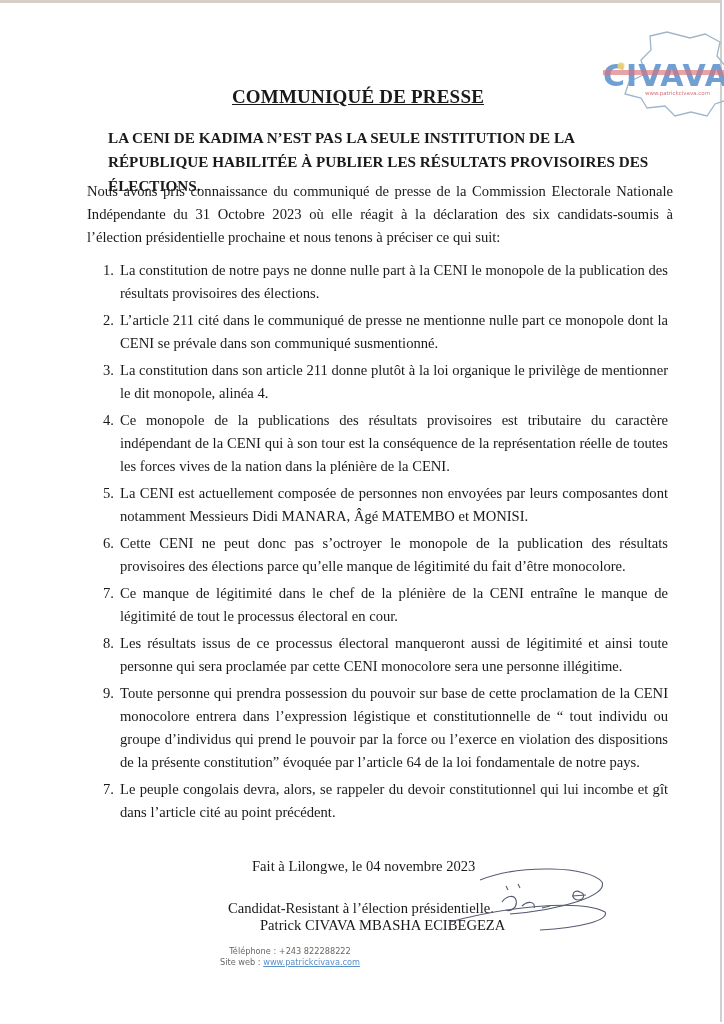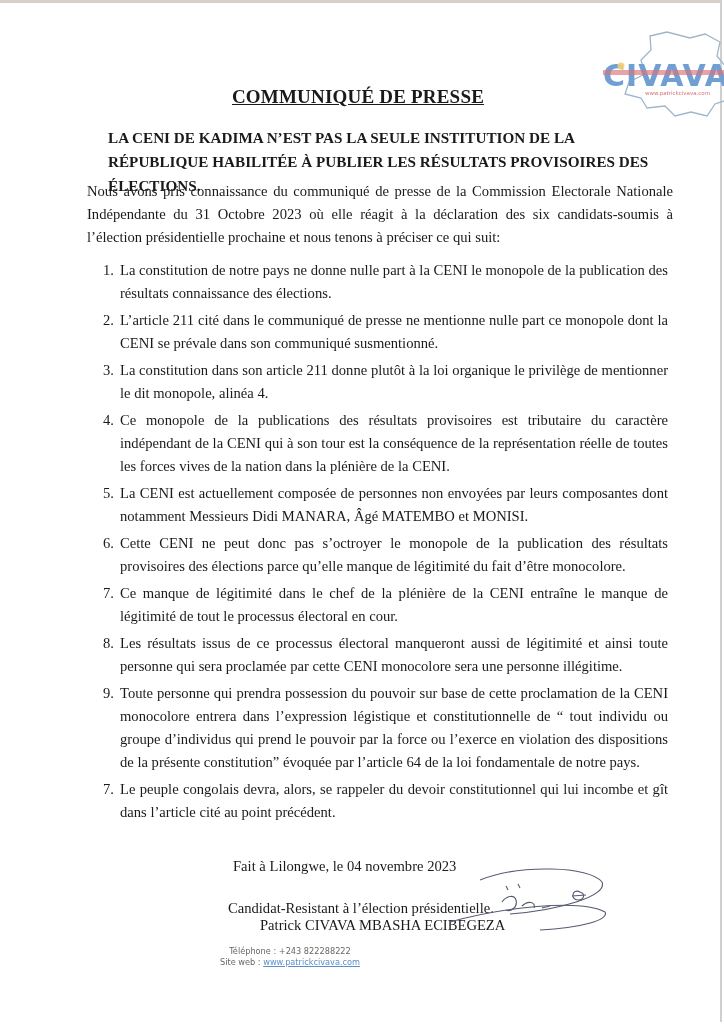--- a/index.html
+++ b/index.html
@@ -23,21 +23,21 @@
     }
     .intro {
       position: absolute; left: 87px; width: 586px; top: 180px;
       font-size: 14.6px; line-height: 23px; text-align: justify;
     }
     .points { position: absolute; left: 86px; width: 592px; top: 259px; margin: 0; padding: 0; list-style: none; }
     .point { display: flex; font-size: 14.6px; line-height: 23px; margin-bottom: 4px; }
     .point .num { width: 34px; flex: none; text-align: right; padding-right: 6px; box-sizing: border-box; }
     .point .txt { flex: 1; text-align: justify; padding-right: 10px; }
     .closing { position: absolute; left: 0; width: 724px; top: 858px; font-size: 14.6px; }
-    .place-date { position: absolute; left: 233px; top: 0; white-space: nowrap; }
+    .place-date { position: absolute; left: 252px; top: 0; white-space: nowrap; }
     .signer-name { position: absolute; left: 260px; top: 27px; white-space: nowrap; margin-top: 32px; }
     .signer-role { position: absolute; left: 228px; top: 42px; white-space: nowrap; }
     .signature { position: absolute; left: 410px; top: 862px; width: 200px; height: 70px; }
     .signature svg { width: 200px; height: 70px; }
     .footer {
       position: absolute; left: 0; width: 580px; top: 946px; text-align: center;
       font-family: "DejaVu Sans", sans-serif; font-size: 8.2px; line-height: 11px; color: #666;
     }
     .footer a { color: #5b8fc9; text-decoration: underline; }
   </style>
@@ -58,21 +58,21 @@
 
 <div class="title">COMMUNIQUÉ DE PRESSE</div>
 
 <div class="headline">LA CENI DE KADIMA N’EST PAS LA SEULE INSTITUTION DE LA RÉPUBLIQUE HABILITÉE À PUBLIER LES RÉSULTATS PROVISOIRES DES ÉLECTIONS.</div>
 
 <div class="intro">Nous avons pris connaissance du communiqué de presse de la Commission Electorale Nationale Indépendante du 31 Octobre 2023 où elle réagit à la déclaration des six candidats-soumis à l’élection présidentielle prochaine et nous tenons  à préciser ce qui suit:</div>
 
 <ol class="points">
   <li class="point">
       <span class="num">1.</span>
-      <span class="txt">La constitution de notre pays ne donne nulle part à la CENI le monopole de la publication des résultats connaissance des élections.</span>
+      <span class="txt">La constitution de notre pays ne donne nulle part à la CENI le monopole de la publication des résultats provisoires des élections.</span>
     </li>
   <li class="point">
       <span class="num">2.</span>
       <span class="txt">L’article 211 cité dans le communiqué de presse ne mentionne nulle part ce monopole dont la CENI se prévale dans son communiqué susmentionné.</span>
     </li>
   <li class="point">
       <span class="num">3.</span>
       <span class="txt">La constitution dans son article 211 donne plutôt à la loi organique le privilège de mentionner le dit monopole, alinéa 4.</span>
     </li>
   <li class="point">

